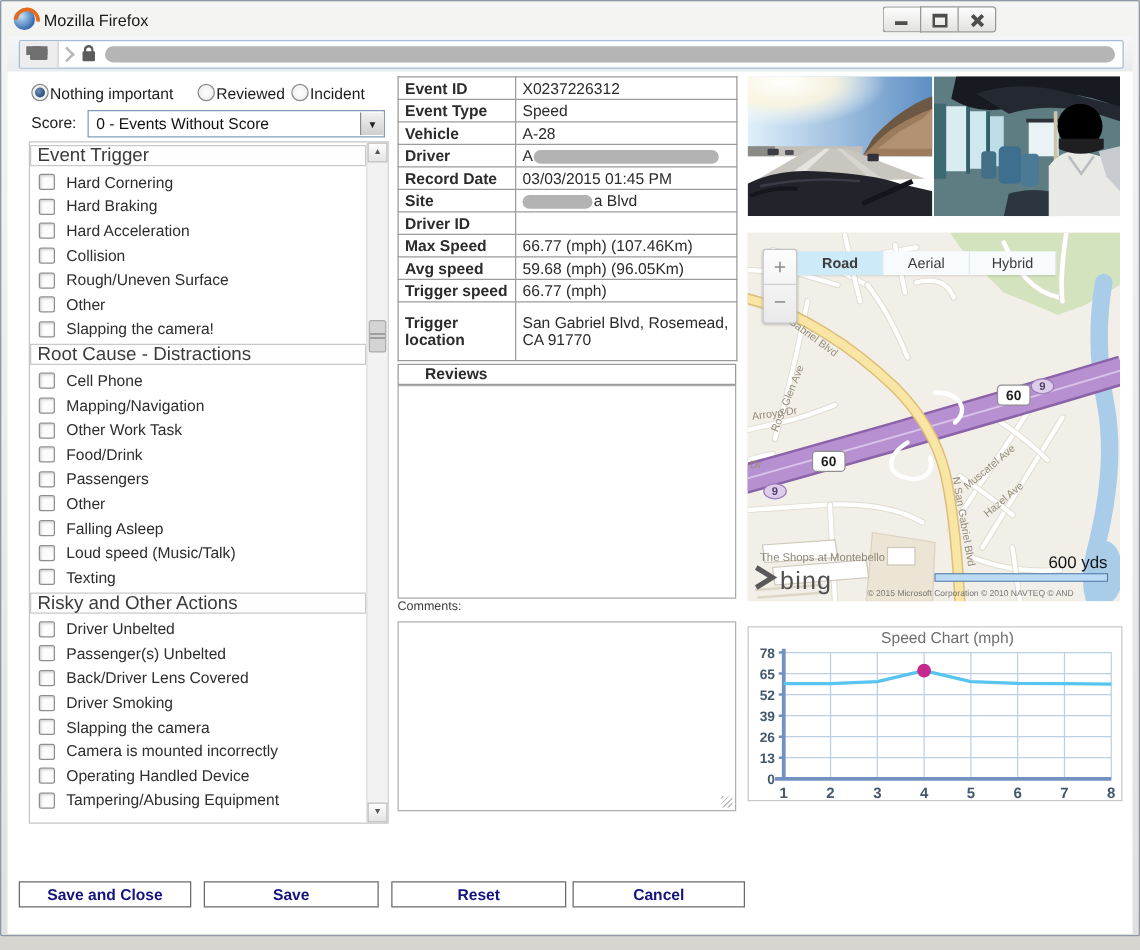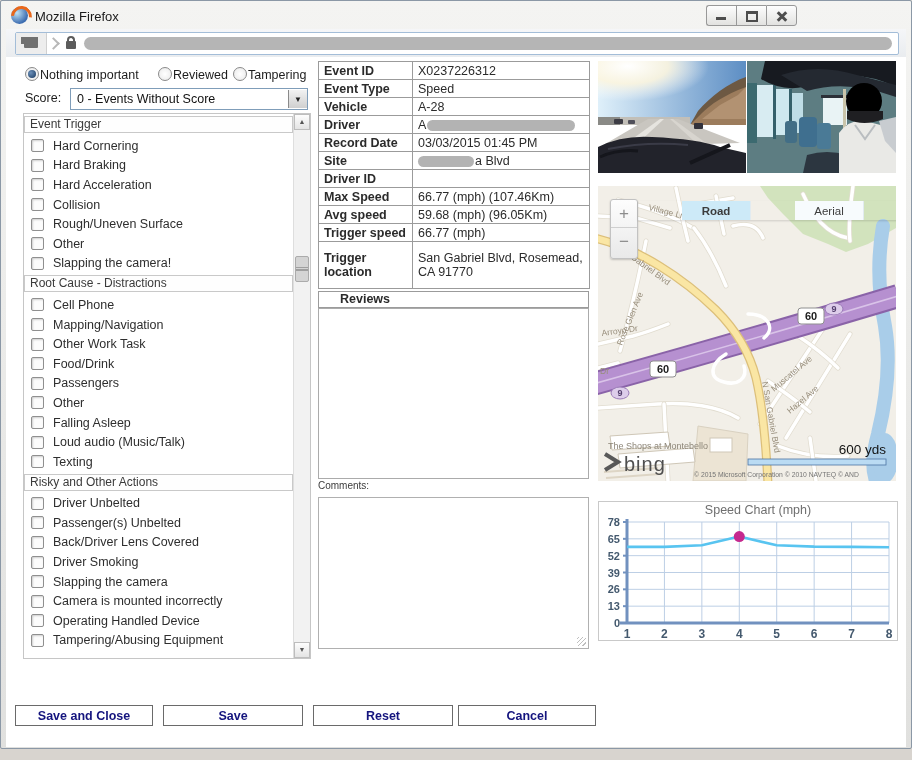--- a/index.html
+++ b/index.html
@@ -54,21 +54,21 @@
     background:#fff;display:flex;align-items:center;}
   .combo-text{flex:1;font-size:12.5px;color:#111;padding-left:6px;white-space:nowrap;overflow:hidden;}
   .combo-btn{width:18px;height:18px;margin:0;background:linear-gradient(#f2f2f2,#cfcfcf);
     border-left:1px solid #8a8a8a;display:flex;align-items:center;justify-content:center;
     font-size:8px;color:#222;}
 
   .checklist-box{position:absolute;left:22px;top:112px;width:288px;height:546px;
     border:1px solid #c6c6c6;box-sizing:border-box;background:#fff;}
   .cl-scroll{position:absolute;left:0;top:0;width:270px;height:100%;overflow:hidden;}
   .cl-header{box-sizing:border-box;width:269px;height:17px;line-height:15px;border:1px solid #c9c9c9;
-    background:#fefefe;font-size:12px;color:#3a3a3a;padding-left:5px;margin:2px 0 3px 0;}
+    background:#fefefe;font-size:15px;color:#3a3a3a;padding-left:5px;margin:2px 0 3px 0;}
   .cl-item{display:flex;align-items:center;height:19.6px;padding-left:7px;}
   .cbox{width:11px;height:11px;background:#fcfcfc;border:1px solid #8f8f8f;border-radius:2px;
     box-shadow:inset 1px 1px 2px rgba(0,0,0,.18);flex:0 0 auto;}
   .cl-label{font-size:12.5px;color:#2e2e2e;margin-left:9px;white-space:nowrap;}
   .sb{position:absolute;right:0;top:0;width:16px;height:100%;background:#f2f2f2;border-left:1px solid #dedede;}
   .sb-btn{position:absolute;left:0;width:16px;height:16px;background:linear-gradient(#fdfdfd,#e4e4e4);
     border:1px solid #bdbdbd;box-sizing:border-box;text-align:center;font-size:7px;line-height:14px;color:#555;}
   .sb-up{top:0;} .sb-down{bottom:0;}
   .sb-thumb{position:absolute;left:1px;top:142px;width:14px;height:26px;background:#d4d4d4;
     border:1px solid #ababab;border-radius:2px;box-sizing:border-box;
@@ -93,21 +93,21 @@
   .grip{position:absolute;right:2px;bottom:2px;width:9px;height:9px;
     background-image:repeating-linear-gradient(-45deg,transparent 0 2px,#bfbfbf 2px 3px);}
 
   
   .cam{position:absolute;top:60px;height:112px;overflow:hidden;}
   .cam-left{left:597px;width:148px;}
   .cam-right{left:746px;width:149px;}
   .map-wrap{position:absolute;left:597px;top:185px;width:298px;height:295px;overflow:hidden;background:#f2efe8;}
   .map-btns{position:absolute;left:40px;top:15px;display:flex;box-shadow:0 1px 2px rgba(0,0,0,.15);}
   .mbtn{width:68px;height:19px;background:#f7fbfd;font-size:11.5px;color:#3c3c3c;
-    display:flex;align-items:center;justify-content:center;border-right:1px solid #e2ebf0;margin-left:44px;}
+    display:flex;align-items:center;justify-content:center;border-right:1px solid #e2ebf0;}
   .mbtn.sel{background:#cdeaf8;font-weight:bold;}
   .zoomctl{position:absolute;left:12px;top:13px;width:26px;height:58px;border:1px solid #c2c2c2;border-radius:3px;
     background:linear-gradient(#fdfdfd,#e9e9e9);box-shadow:0 1px 2px rgba(0,0,0,.2);}
   .zbtn{width:100%;height:28px;text-align:center;font-size:17px;line-height:27px;color:#8c8c8c;box-sizing:border-box;}
   .zbtn.zin{border-bottom:1px solid #cfcfcf;}
   .chart-panel{position:absolute;left:597px;top:500px;width:300px;height:140px;box-sizing:border-box;
     border:1px solid #c9c9c9;background:#fff;}
   .grid{stroke:#bdcfe5;stroke-width:1;}
   .axis{stroke:#7191bf;stroke-width:3;}
   .tick{stroke:#7191bf;stroke-width:2;}
@@ -169,21 +169,21 @@
     </div>
   </div>
 
   <div class="content-bg"></div>
 
   <span class="radio sel" style="left:24px;"></span>
   <span class="rlabel" style="left:39px;">Nothing important</span>
   <span class="radio" style="left:157px;"></span>
   <span class="rlabel" style="left:172px;">Reviewed</span>
   <span class="radio" style="left:232px;"></span>
-  <span class="rlabel" style="left:247px;">Tampering</span>
+  <span class="rlabel" style="left:247px;">Incident</span>
 
   <span class="score-label">Score:</span>
   <div class="combo">
     <span class="combo-text">0 - Events Without Score</span>
     <span class="combo-btn">▼</span>
   </div>
 
   <div class="checklist-box">
     <div class="cl-scroll" id="checklist">
         <div class="cl-header">Event Trigger</div>
@@ -239,21 +239,21 @@
         <div class="cl-item">
           <span class="cbox"></span>
           <span class="cl-label">Other</span>
         </div>
         <div class="cl-item">
           <span class="cbox"></span>
           <span class="cl-label">Falling Asleep</span>
         </div>
         <div class="cl-item">
           <span class="cbox"></span>
-          <span class="cl-label">Loud audio (Music/Talk)</span>
+          <span class="cl-label">Loud speed (Music/Talk)</span>
         </div>
         <div class="cl-item">
           <span class="cbox"></span>
           <span class="cl-label">Texting</span>
         </div>
         <div class="cl-header">Risky and Other Actions</div>
         <div class="cl-item">
           <span class="cbox"></span>
           <span class="cl-label">Driver Unbelted</span>
         </div>

